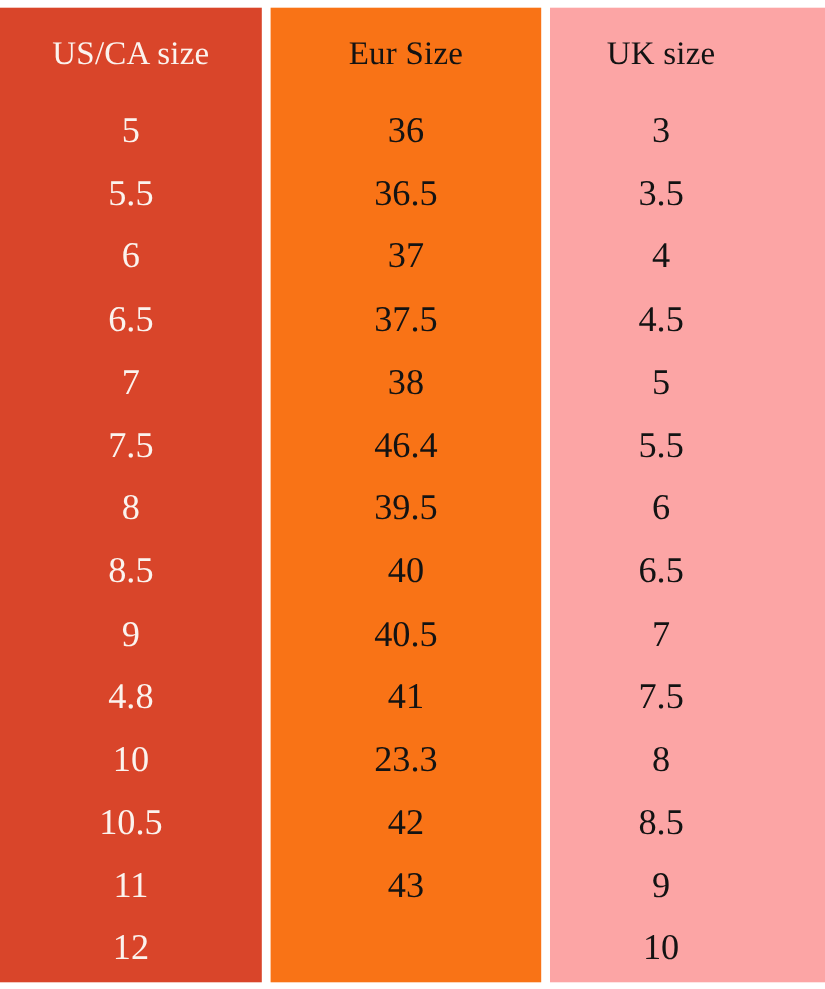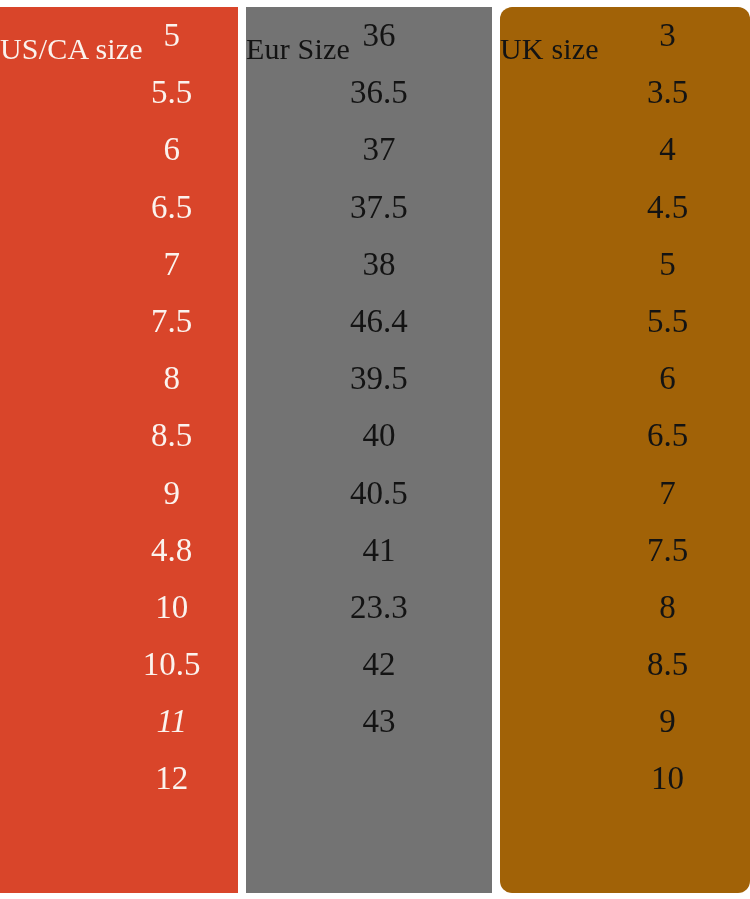--- a/index.html
+++ b/index.html
@@ -20,21 +20,21 @@
     height: 899px;
     background: #ffffff;
   }
 
   .column {
     position: absolute;
     top: 7px;
     height: 886px;
     box-sizing: border-box;
     display: flex;
-    flex-direction: row;
+    flex-direction: column;
     align-items: stretch;
   }
 
   
   .column.col-us  { left: 0px;   width: 238px; background: #d9452a; }
   .column.col-eur { left: 246px; width: 246px; background: #ededed; }
   .column.col-uk  { left: 500px; width: 250px; background: #ededed; }
 
   .col-header {
     height: 84px;
@@ -83,45 +83,45 @@
       <div class="cell" style="color: rgb(251, 243, 238);">6</div>
       <div class="cell" style="color: rgb(251, 243, 238);">6.5</div>
       <div class="cell" style="color: rgb(251, 243, 238);">7</div>
       <div class="cell" style="color: rgb(251, 243, 238);">7.5</div>
       <div class="cell" style="color: rgb(251, 243, 238);">8</div>
       <div class="cell" style="color: rgb(251, 243, 238);">8.5</div>
       <div class="cell" style="color: rgb(251, 243, 238);">9</div>
       <div class="cell" style="color: rgb(251, 243, 238);">4.8</div>
       <div class="cell" style="color: rgb(251, 243, 238);">10</div>
       <div class="cell" style="color: rgb(251, 243, 238);">10.5</div>
-      <div class="cell" style="color: rgb(251, 243, 238); font-style: italic;">11</div>
+      <div class="cell" style="color: rgb(251, 243, 238);">11</div>
       <div class="cell" style="color: rgb(251, 243, 238);">12</div>
     </div>
   </div>
 
-  <div class="column col-eur" style="background: #737373;">
+  <div class="column col-eur" style="background: #f97316;">
     <div class="col-header" style="color: rgb(19, 19, 19);">Eur Size</div>
     <div class="cells">
       <div class="cell" style="color: rgb(19, 19, 19);">36</div>
       <div class="cell" style="color: rgb(19, 19, 19);">36.5</div>
       <div class="cell" style="color: rgb(19, 19, 19);">37</div>
       <div class="cell" style="color: rgb(19, 19, 19);">37.5</div>
       <div class="cell" style="color: rgb(19, 19, 19);">38</div>
       <div class="cell" style="color: rgb(19, 19, 19);">46.4</div>
       <div class="cell" style="color: rgb(19, 19, 19);">39.5</div>
       <div class="cell" style="color: rgb(19, 19, 19);">40</div>
       <div class="cell" style="color: rgb(19, 19, 19);">40.5</div>
       <div class="cell" style="color: rgb(19, 19, 19);">41</div>
       <div class="cell" style="color: rgb(19, 19, 19);">23.3</div>
       <div class="cell" style="color: rgb(19, 19, 19);">42</div>
       <div class="cell" style="color: rgb(19, 19, 19);">43</div>
     </div>
   </div>
 
-  <div class="column col-uk" style="background: #a16207; border-radius: 12px;">
+  <div class="column col-uk" style="background: #fca5a5;">
     <div class="col-header" style="color: rgb(19, 19, 19);">UK size</div>
     <div class="cells">
       <div class="cell" style="color: rgb(19, 19, 19);">3</div>
       <div class="cell" style="color: rgb(19, 19, 19);">3.5</div>
       <div class="cell" style="color: rgb(19, 19, 19);">4</div>
       <div class="cell" style="color: rgb(19, 19, 19);">4.5</div>
       <div class="cell" style="color: rgb(19, 19, 19);">5</div>
       <div class="cell" style="color: rgb(19, 19, 19);">5.5</div>
       <div class="cell" style="color: rgb(19, 19, 19);">6</div>
       <div class="cell" style="color: rgb(19, 19, 19);">6.5</div>

